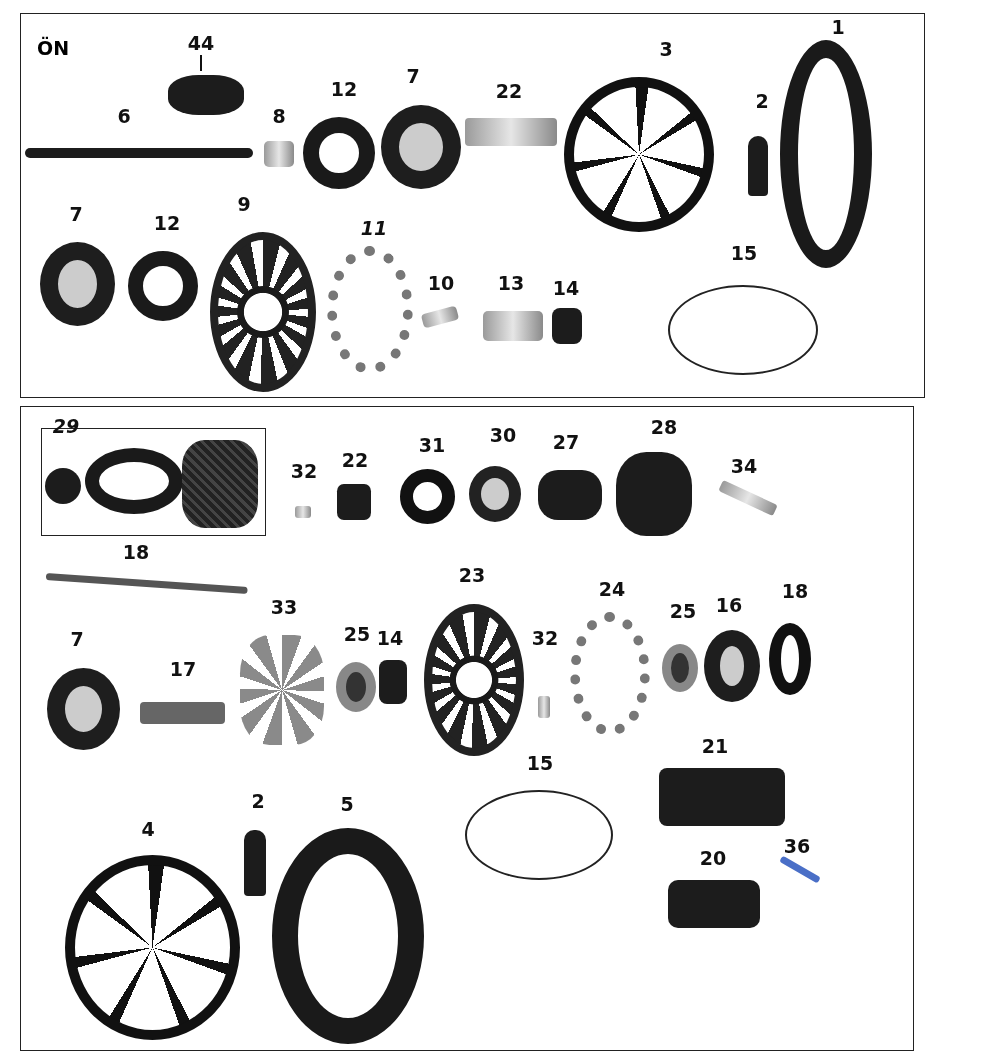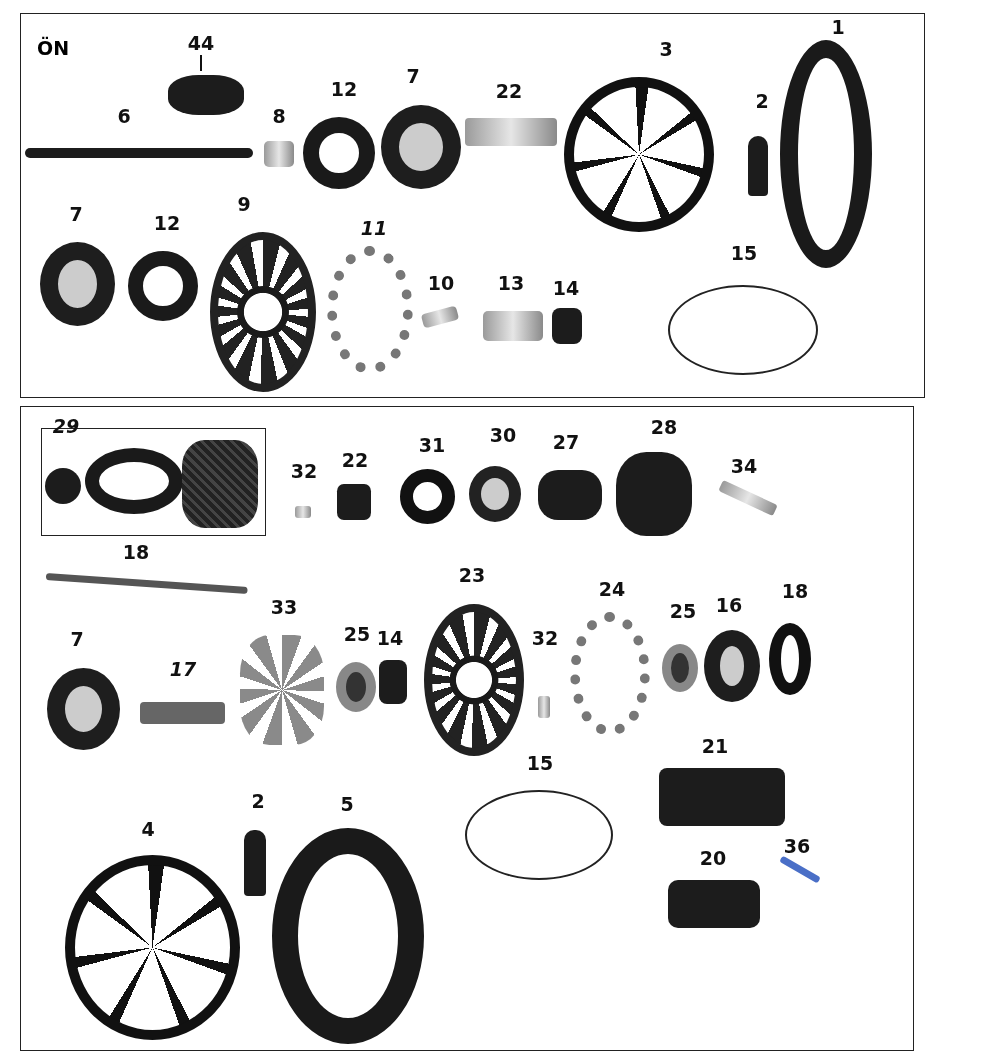--- a/index.html
+++ b/index.html
@@ -109,20 +109,20 @@
 <div class="lbl" style="left:284px;top:596px;">33</div>
 <div class="lbl" style="left:357px;top:623px;">25</div>
 <div class="lbl" style="left:390px;top:627px;">14</div>
 <div class="lbl" style="left:472px;top:564px;">23</div>
 <div class="lbl" style="left:545px;top:627px;">32</div>
 <div class="lbl" style="left:612px;top:578px;">24</div>
 <div class="lbl" style="left:683px;top:600px;">25</div>
 <div class="lbl" style="left:729px;top:594px;">16</div>
 <div class="lbl" style="left:795px;top:580px;">18</div>
 <div class="lbl" style="left:77px;top:628px;">7</div>
-<div class="lbl" style="left:183px;top:658px;font-style:italic;">17</div>
+<div class="lbl" style="left:183px;top:658px;">17</div>
 <div class="lbl" style="left:540px;top:752px;">15</div>
 <div class="lbl" style="left:715px;top:735px;text-align:center;">21</div>
 <div class="lbl" style="left:713px;top:847px;">20</div>
 <div class="lbl" style="left:797px;top:835px;">36</div>
 <div class="lbl" style="left:258px;top:790px;">2</div>
 <div class="lbl" style="left:148px;top:818px;">4</div>
 <div class="lbl" style="left:347px;top:793px;">5</div>
 
 </body></html>

